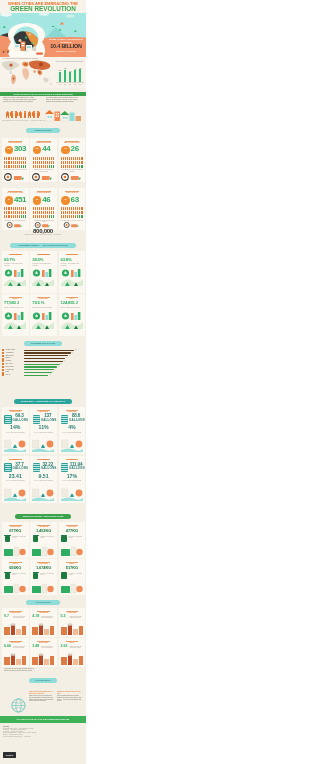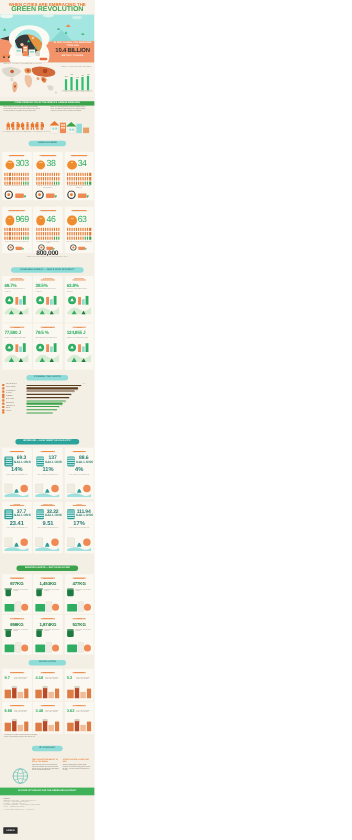--- a/index.html
+++ b/index.html
@@ -57,21 +57,21 @@
   .cnote{position:absolute;font-size:1.2px;color:#a8a296;line-height:1.6px;text-align:center;}
 
   
   .banner{position:absolute;height:5.2px;border-radius:2.6px;}
   .banner span{display:block;font-size:2.0px;font-weight:bold;text-align:center;line-height:5.2px;}
   .banner.teal{background:#8fdcd8;} .banner.teal span{color:#2b7d76;}
   .banner.green{background:#3aa34c;} .banner.green span{color:#fff;}
   .banner.dteal{background:#2aa39b;} .banner.dteal span{color:#fff;}
 
   
-  .glc .gnum{position:absolute;font-size:8px;font-weight:normal;color:#2fae63;line-height:8px;letter-spacing:-.4px;}
+  .glc .gnum{position:absolute;font-size:8px;font-weight:bold;color:#2fae63;line-height:8px;letter-spacing:-.4px;}
   .glc .gcirc{position:absolute;border-radius:50%;background:#ef8c2e;}
   .glc .gcirc span{display:block;font-size:1.3px;color:#fff;text-align:center;font-weight:bold;line-height:1.6px;padding-top:2.4px;}
   .dot{position:absolute;width:1.05px;height:3.1px;background:#e8762c;border-radius:.35px;}
   .dotg{background:#3aa34c;}
 
   
   .ec .ev{position:absolute;font-size:4.2px;font-weight:bold;color:#2fae63;line-height:4.3px;letter-spacing:-.18px;}
   .ec .es{position:absolute;font-size:1.2px;color:#a8a296;line-height:1.6px;}
 
   
@@ -369,21 +369,21 @@
           <rect x="10" y="3" width="8" height="4" rx=".8" fill="#ef8a55"></rect>
           <path d="M19 7 l1.3 -2.2 h-2.6 z" fill="#2fae63"></path>
         </svg>
       </div>
       <div class="card glc" style="left:30.3px;top:137.5px;width:26.6px;height:44px;">
         <div class="crule" style="left:24%;top:3.4px;width:52%;"></div>
         <div class="ctitle" style="top:4px;">RENEWABLE ENERGY</div>
         <div class="gcirc" style="left:2.6px;top:8.2px;width:8.6px;height:8.6px;">
           <span>KWH</span>
         </div>
-        <div class="gnum" style="left:12px;top:7.8px;">38</div>
+        <div class="gnum" style="left:12px;top:7.8px;">44</div>
         <div style="position:absolute;left:2.4px;top:19px;width:22px;height:3.1px;">
           <div class="dot" style="left:0px;top:0;"></div>
           <div class="dot" style="left:2.05px;top:0;"></div>
           <div class="dot" style="left:4.1px;top:0;"></div>
           <div class="dot" style="left:6.1499999999999995px;top:0;"></div>
           <div class="dot" style="left:8.2px;top:0;"></div>
           <div class="dot" style="left:10.25px;top:0;"></div>
           <div class="dot" style="left:12.299999999999999px;top:0;"></div>
           <div class="dot" style="left:14.349999999999998px;top:0;"></div>
           <div class="dot" style="left:16.4px;top:0;"></div>
@@ -423,21 +423,21 @@
           <rect x="10" y="3" width="8" height="4" rx=".8" fill="#ef8a55"></rect>
           <path d="M19 7 l1.3 -2.2 h-2.6 z" fill="#2fae63"></path>
         </svg>
       </div>
       <div class="card glc" style="left:58.6px;top:137.5px;width:26.6px;height:44px;">
         <div class="crule" style="left:24%;top:3.4px;width:52%;"></div>
         <div class="ctitle" style="top:4px;">URBAN GREEN SPACE</div>
         <div class="gcirc" style="left:2.6px;top:8.2px;width:8.6px;height:8.6px;">
           <span>M2</span>
         </div>
-        <div class="gnum" style="left:12px;top:7.8px;">34</div>
+        <div class="gnum" style="left:12px;top:7.8px;">26</div>
         <div style="position:absolute;left:2.4px;top:19px;width:22px;height:3.1px;">
           <div class="dot" style="left:0px;top:0;"></div>
           <div class="dot" style="left:2.05px;top:0;"></div>
           <div class="dot" style="left:4.1px;top:0;"></div>
           <div class="dot" style="left:6.1499999999999995px;top:0;"></div>
           <div class="dot" style="left:8.2px;top:0;"></div>
           <div class="dot" style="left:10.25px;top:0;"></div>
           <div class="dot" style="left:12.299999999999999px;top:0;"></div>
           <div class="dot" style="left:14.349999999999998px;top:0;"></div>
           <div class="dot" style="left:16.4px;top:0;"></div>
@@ -477,21 +477,21 @@
           <rect x="10" y="3" width="8" height="4" rx=".8" fill="#ef8a55"></rect>
           <path d="M19 7 l1.3 -2.2 h-2.6 z" fill="#2fae63"></path>
         </svg>
       </div>
       <div class="card glc" style="left:2px;top:188px;width:26.6px;height:42px;">
         <div class="crule" style="left:24%;top:3.4px;width:52%;"></div>
         <div class="ctitle" style="top:4px;">EV CHARGING POINTS</div>
         <div class="gcirc" style="left:2.6px;top:8.2px;width:8.6px;height:8.6px;">
           <span>EV</span>
         </div>
-        <div class="gnum" style="left:12px;top:7.8px;">969</div>
+        <div class="gnum" style="left:12px;top:7.8px;">451</div>
         <div style="position:absolute;left:2.4px;top:19px;width:22px;height:3.1px;">
           <div class="dot" style="left:0px;top:0;"></div>
           <div class="dot" style="left:2.05px;top:0;"></div>
           <div class="dot" style="left:4.1px;top:0;"></div>
           <div class="dot" style="left:6.1499999999999995px;top:0;"></div>
           <div class="dot" style="left:8.2px;top:0;"></div>
           <div class="dot" style="left:10.25px;top:0;"></div>
           <div class="dot" style="left:12.299999999999999px;top:0;"></div>
           <div class="dot" style="left:14.349999999999998px;top:0;"></div>
           <div class="dot" style="left:16.4px;top:0;"></div>

